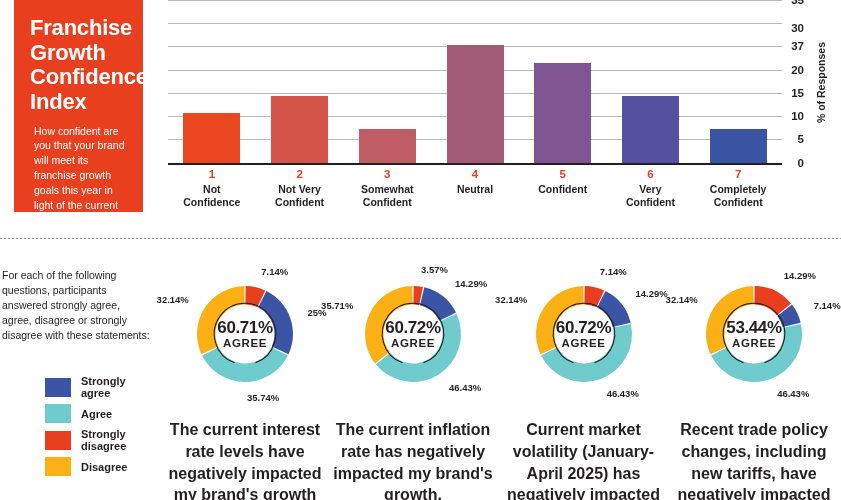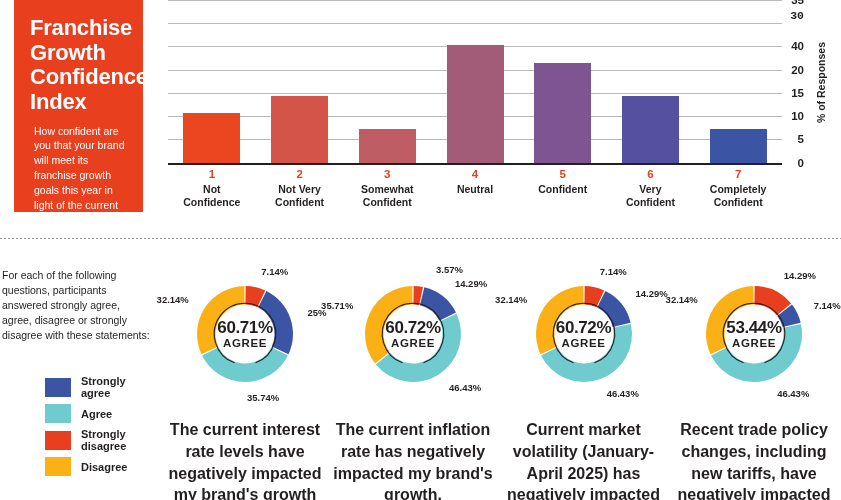--- a/index.html
+++ b/index.html
@@ -131,22 +131,22 @@
         </div>
       </div>
     <div class="axisline"></div>
   </div>
   <div class="ylabels">
       <div class="ytick" style="top: 162.5px;">0</div>
       <div class="ytick" style="top: 139.286px;">5</div>
       <div class="ytick" style="top: 116.071px;">10</div>
       <div class="ytick" style="top: 92.8571px;">15</div>
       <div class="ytick" style="top: 69.6429px;">20</div>
-      <div class="ytick" style="top: 46.4286px;">40</div>
-      <div class="ytick" style="top: 15px; font-family: Liberation Mono, monospace;">30</div>
+      <div class="ytick" style="top: 46.4286px;">37</div>
+      <div class="ytick" style="top: 28px;">30</div>
       <div class="ytick" style="top: 0px;">35</div>
     </div>
   <div class="yaxis-title">
     <span>% of Responses</span>
   </div>
   <div class="xcats">
       <div class="xcat">
         <div class="num">1</div>
         <div class="lab">Not
 Confidence</div>
@@ -230,21 +230,21 @@
             <path d="M 75.67018465627898 18.004678847553393 A 48 48 0 0 1 85.0223684962341 19.057991843917733 L 81.15958063831054 37.15022415407444 A 29.5 29.5 0 0 0 75.41188432000479 36.50287554172553 Z" fill="#E8401F"></path>
             <path d="M 86.32915871819034 19.356134779179676 A 48 48 0 0 1 117.95535402899202 44.579506069094506 L 101.39964466365134 52.83532143829766 A 29.5 29.5 0 0 0 81.96271212888782 37.333457833037514 Z" fill="#3B55A4"></path>
             <path d="M 118.536701675339 45.78724147394685 A 48 48 0 0 1 37.885402385483204 96.43857164704849 L 52.18998688274489 84.70703882474855 A 29.5 29.5 0 0 0 101.75693123796876 53.577575489196505 Z" fill="#6FCBCE"></path>
             <path d="M 37.04997800808604 95.39040371980703 A 48 48 0 0 1 74.32981534372102 18.004678847553393 L 74.58811567999521 36.50287554172553 A 29.5 29.5 0 0 0 51.67654898413621 84.0628522861314 Z" fill="#FBB016"></path>
             <path d="M 64.49998159990197 94.84856345812739 A 30.7 30.7 0 1 1 85.50001840009803 94.84856345812739" fill="none" stroke="#231f20" stroke-width="1.1"></path>
           </svg>
           <div class="dn-center">
             <div class="dn-pct">60.72%</div>
             <div class="dn-agree">AGREE</div>
           </div>
-          <div class="dn-lab" style="top: -3.5979px; left: 98px;">3.57%</div>
+          <div class="dn-lab" style="top: -3.5979px; left: 83px;">3.57%</div>
           <div class="dn-lab" style="top: 9.96458px; left: 116.906px;">14.29%</div>
           <div class="dn-lab" style="top: 114.198px; left: 111.038px;">46.43%</div>
           <div class="dn-lab" style="top: 32.2237px; left: auto; right: 134.658px;">35.71%</div>
         </div>
         <div class="caption">The current inflation rate has negatively impacted my brand's growth.</div>
       </div>
       <div class="donut-cell" style="left: 336px; width: 175px;">
         <div class="donut-box">
           <svg width="150" height="132" viewBox="0 0 150 132">
             <path d="M 75.67018465627898 18.004678847553393 A 48 48 0 0 1 95.21275852605315 22.463298324660997 L 87.4224245108035 39.24306876203124 A 29.5 29.5 0 0 0 75.41188432000479 36.50287554172553 Z" fill="#E8401F"></path>

